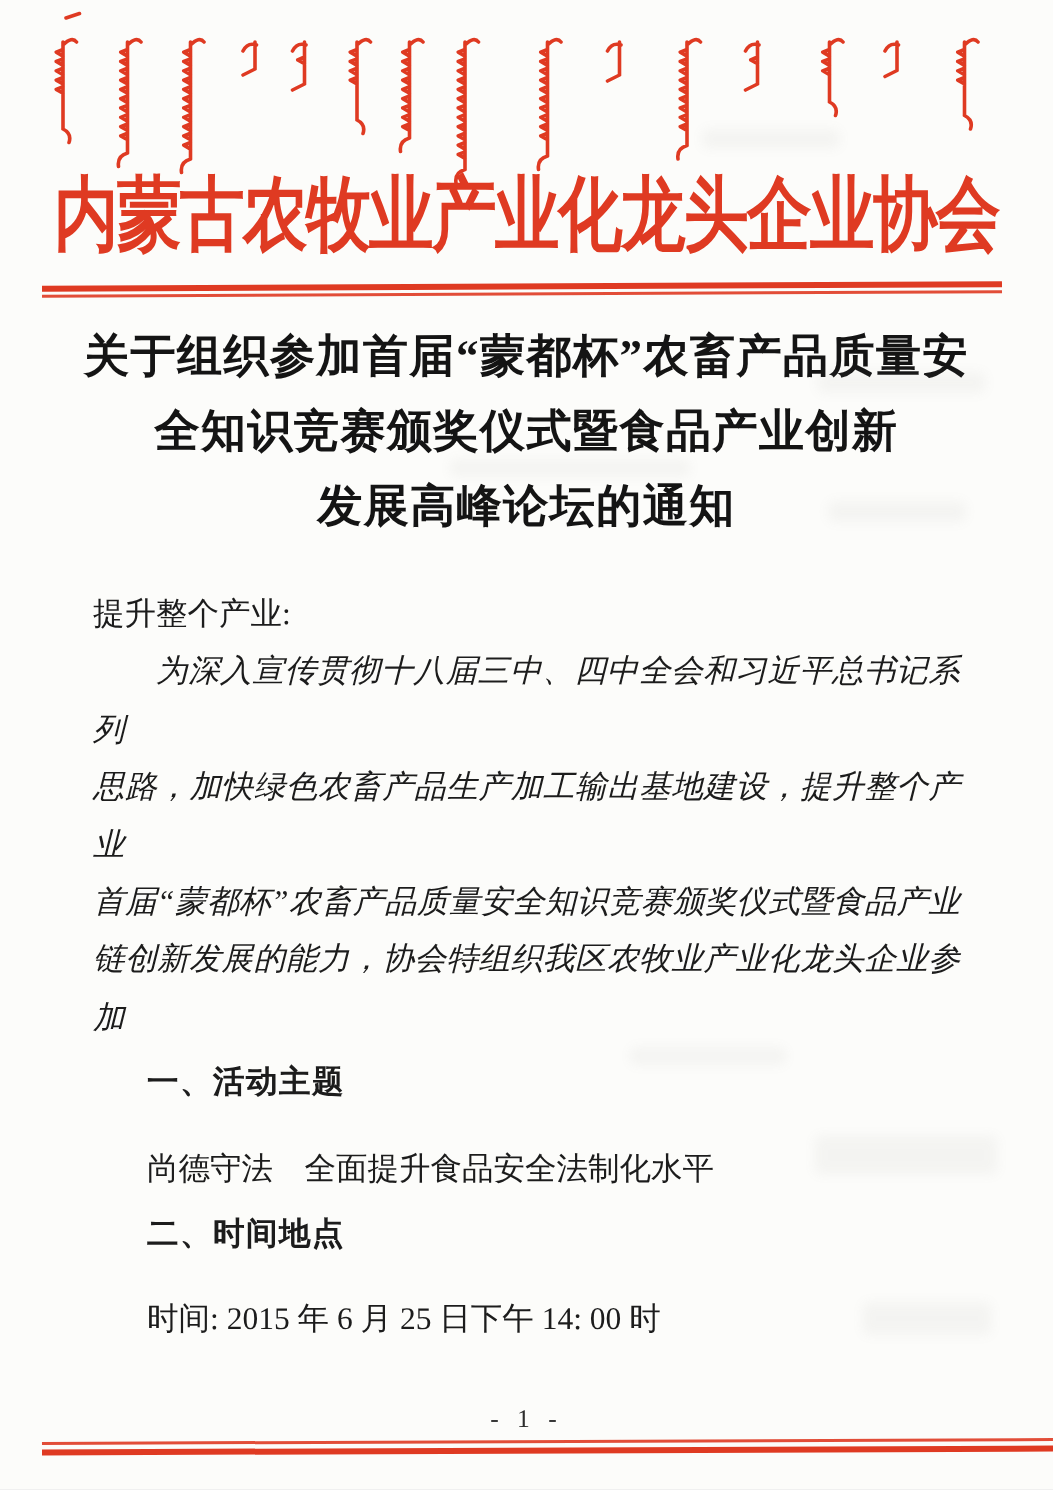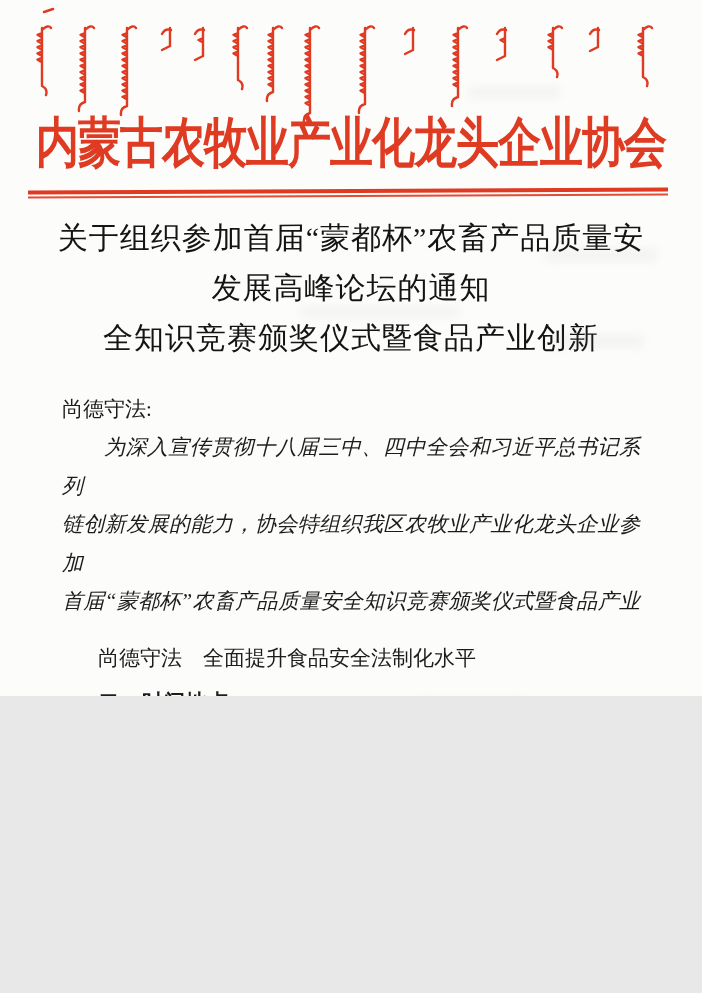--- a/index.html
+++ b/index.html
@@ -1,18 +1,18 @@
 <!DOCTYPE html>
 <html><head>
 <meta charset="utf-8">
 <style>
   html,body{margin:0;padding:0;background:#e8e8e8;}
   .page{
     position:relative;
-    width:702px;height:696px;
+    width:702px;height:993px;
     margin:0 auto;
     background:#fcfcfa;
     overflow:hidden;
     font-family:"Liberation Serif","DejaVu Serif",serif;
     color:#1f1f1f;
   }
   
   .mong{position:absolute;top:0;left:0;width:702px;height:125px;}
   
   .org-title{
@@ -30,21 +30,21 @@
   .rule-top .t1{height:3.6px;}
   .rule-top .g{height:2.8px;}
   .rule-top .t2{height:1.7px;opacity:.9;}
   .rule-bottom{top:960px;left:28px;width:674px;transform:rotate(-0.22deg);}
   .rule-bottom .t1{height:1.8px;opacity:.9;}
   .rule-bottom .g{height:2.8px;}
   .rule-bottom .t2{height:4.4px;}
   
   .doc-title{
     position:absolute;top:213px;left:30px;right:30px;
-    text-align:center;font-weight:normal;color:#141414;
+    text-align:center;font-weight:bold;color:#141414;
     font-size:30px;line-height:50px;letter-spacing:1px;
   }
   
   .body{
     position:absolute;top:390px;left:62px;width:578px;
     font-size:21px;line-height:38.4px;color:#1c1c1c;
   }
   .line{min-height:38.4px;}
   .fill{text-align:justify;text-align-last:justify;font-style:italic;}
   .indent{text-indent:2em;}
@@ -70,30 +70,32 @@
   <div class="org-title">内蒙古农牧业产业化龙头企业协会</div>
 
   <div class="rule rule-top">
     <div class="bar t1"></div>
     <div class="gap g"></div>
     <div class="bar t2"></div>
   </div>
 
   <div class="doc-title">
     <div>关于组织参加首届“蒙都杯”农畜产品质量安</div>
+    <div>全知识竞赛颁奖仪式暨食品产业创新</div>
     <div>发展高峰论坛的通知</div>
-    <div>全知识竞赛颁奖仪式暨食品产业创新</div>
   </div>
 
   <div class="body">
-    <div class="line">尚德守法:</div>
+    <div class="line">提升整个产业:</div>
     <div class="line indent fill">为深入宣传贯彻十八届三中、四中全会和习近平总书记系列</div>
+    <div class="line fill">思路，加快绿色农畜产品生产加工输出基地建设，提升整个产业</div>
+    <div class="line fill">首届“蒙都杯”农畜产品质量安全知识竞赛颁奖仪式暨食品产业</div>
     <div class="line fill">链创新发展的能力，协会特组织我区农牧业产业化龙头企业参加</div>
-    <div class="line fill">首届“蒙都杯”农畜产品质量安全知识竞赛颁奖仪式暨食品产业</div>
 
+    <div class="line heading">一、活动主题</div>
     <div class="line detail">尚德守法　全面提升食品安全法制化水平</div>
 
     <div class="line heading">二、时间地点</div>
     <div class="line detail">时间: 2015 年 6 月 25 日下午 14: 00 时</div>
 
   </div>
 
   <div class="page-num">- 1 -</div>
 
   <div class="rule rule-bottom">

